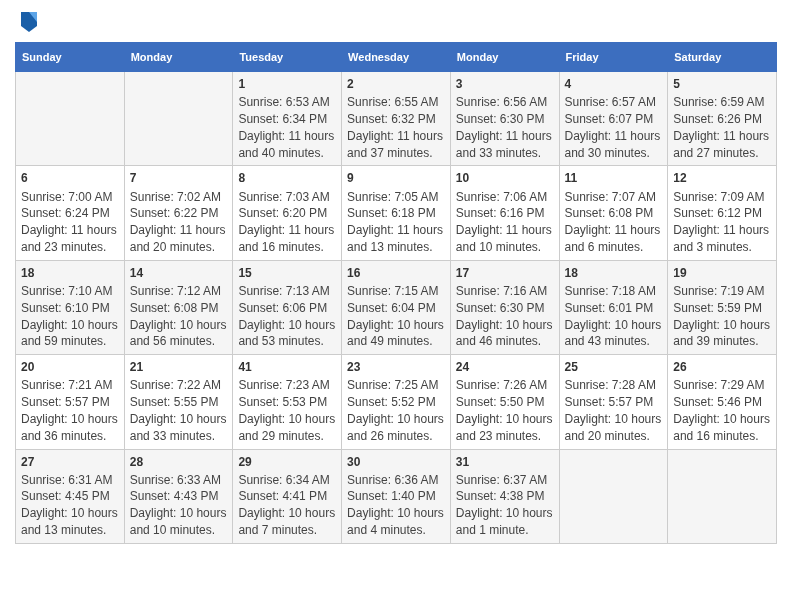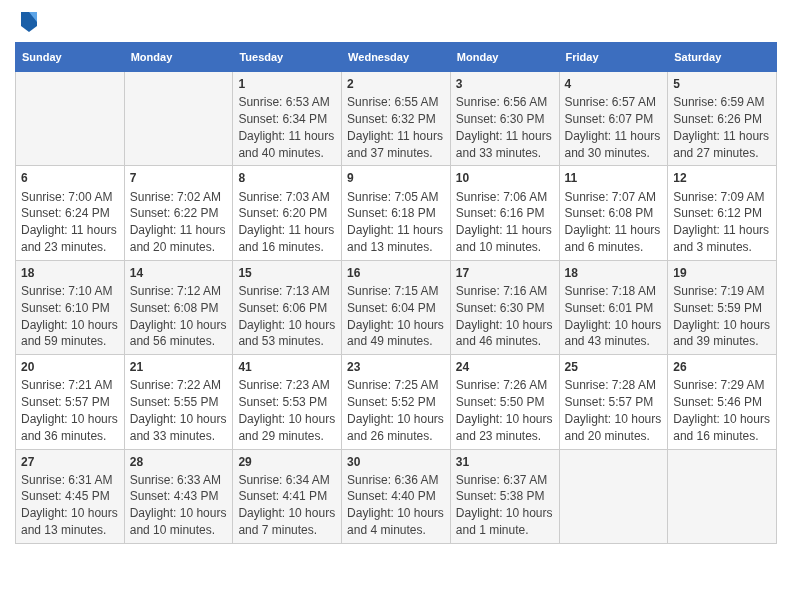--- a/index.html
+++ b/index.html
@@ -300,26 +300,26 @@
         </td>
         <td>
           <span class="day-num">29</span>
           <div class="day-info">Sunrise: 6:34 AM
 Sunset: 4:41 PM
 Daylight: 10 hours and 7 minutes.</div>
         </td>
         <td>
           <span class="day-num">30</span>
           <div class="day-info">Sunrise: 6:36 AM
-Sunset: 4:40 PM
+Sunset: 1:40 PM
 Daylight: 10 hours and 4 minutes.</div>
         </td>
         <td>
           <span class="day-num">31</span>
           <div class="day-info">Sunrise: 6:37 AM
-Sunset: 5:38 PM
+Sunset: 4:38 PM
 Daylight: 10 hours and 1 minute.</div>
         </td>
         <td class="empty"></td>
         <td class="empty"></td>
       </tr>
     </tbody>
 </table>
 
 </body></html>

